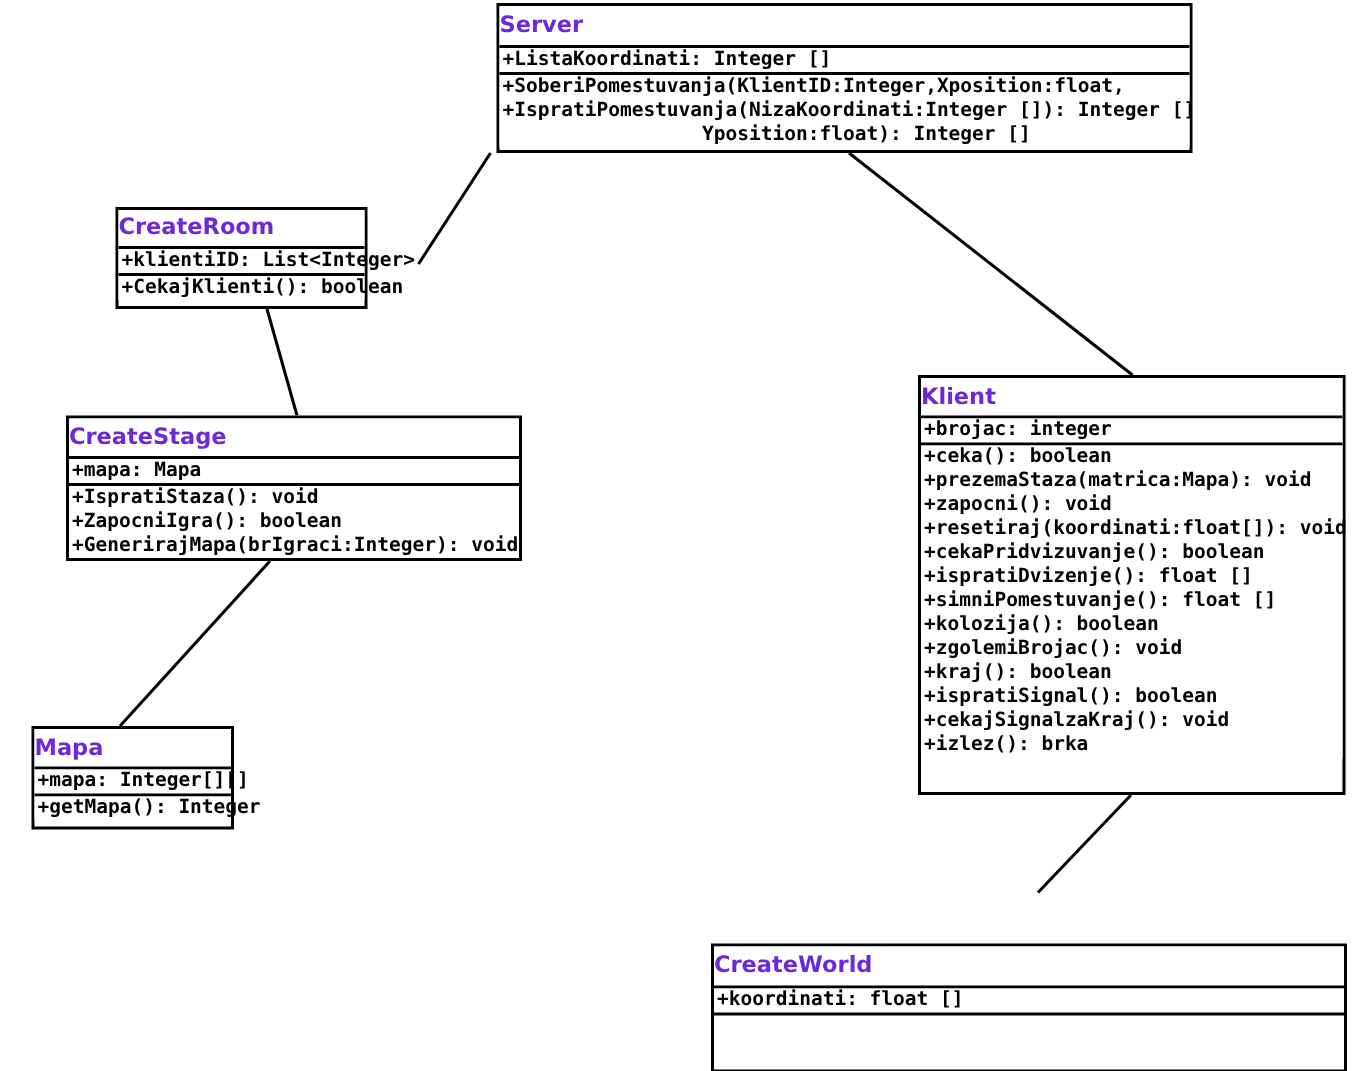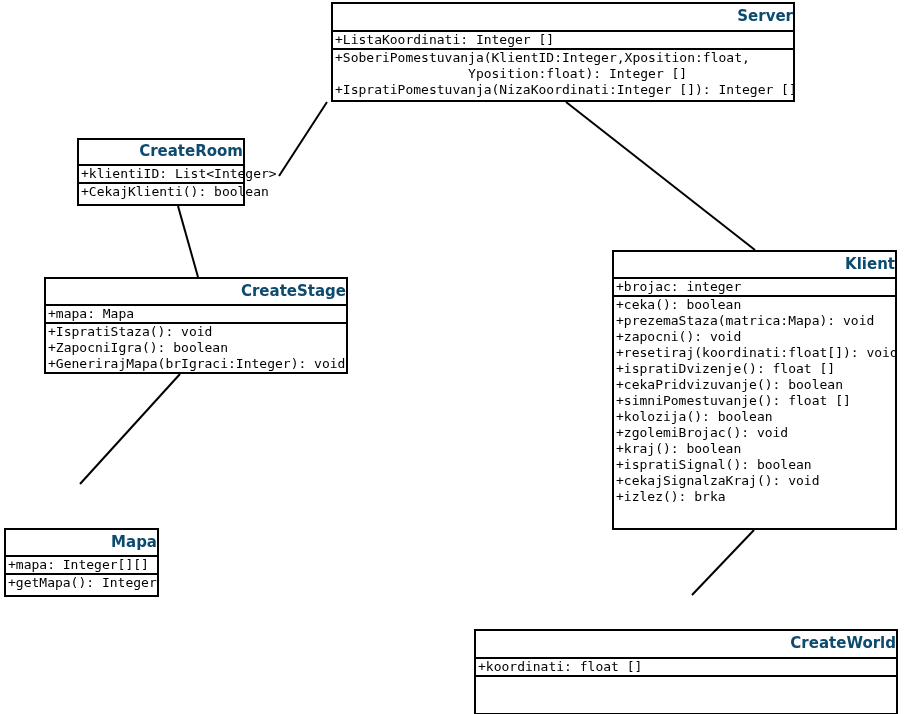--- a/index.html
+++ b/index.html
@@ -19,25 +19,25 @@
   }
   .uml-class {
     position: absolute;
     box-sizing: border-box;
     border: 2px solid #000000;
     background: #ffffff;
     z-index: 2;
   }
   .uml-title {
     box-sizing: border-box;
-    text-align: right;
+    text-align: left;
     font-family: "DejaVu Sans", sans-serif;
     font-weight: bold;
     font-size: 15px;
-    color: #0c4a6e;
+    color: #6d28d9;
     border-bottom: 2px solid #000000;
     background: #ffffff;
     white-space: nowrap;
     overflow: visible;
   }
   .uml-section {
     box-sizing: border-box;
     background: #ffffff;
     padding: 0;
   }
@@ -45,20 +45,21 @@
     border-bottom: 2px solid #000000;
   }
   .uml-row {
     font-family: "DejaVu Sans Mono", monospace;
     font-size: 13px;
     line-height: 16px;
     color: #000000;
     white-space: pre;
     padding-left: 2px;
     overflow: visible;
+    font-weight: bold;
   }
   .connector {
     position: absolute;
     left: 0;
     top: 0;
     width: 909px;
     height: 714px;
     z-index: 1;
     pointer-events: none;
   }
@@ -75,22 +76,22 @@
       <line x1="754" y1="530" x2="692" y2="595" stroke="#000000" stroke-width="2"></line>
     </svg>
   <div id="classes-layer">
       <div class="uml-class" style="left: 331px; top: 2px; width: 464px; height: 100px;">
         <div class="uml-title" style="height: 28px; line-height: 25px;">Server</div>
         <div class="uml-section attrs">
           <div class="uml-row">+ListaKoordinati: Integer []</div>
         </div>
         <div class="uml-section ops">
           <div class="uml-row">+SoberiPomestuvanja(KlientID:Integer,Xposition:float,</div>
+          <div class="uml-row">+IspratiPomestuvanja(NizaKoordinati:Integer []): Integer []</div>
           <div class="uml-row">                 Yposition:float): Integer []</div>
-          <div class="uml-row">+IspratiPomestuvanja(NizaKoordinati:Integer []): Integer []</div>
         </div>
       </div>
       <div class="uml-class" style="left: 77px; top: 138px; width: 168px; height: 68px;">
         <div class="uml-title" style="height: 26px; line-height: 23px;">CreateRoom</div>
         <div class="uml-section attrs">
           <div class="uml-row">+klientiID: List&lt;Integer&gt;</div>
         </div>
         <div class="uml-section ops">
           <div class="uml-row">+CekajKlienti(): boolean</div>
         </div>
@@ -99,41 +100,41 @@
         <div class="uml-title" style="height: 27px; line-height: 24px;">CreateStage</div>
         <div class="uml-section attrs">
           <div class="uml-row">+mapa: Mapa</div>
         </div>
         <div class="uml-section ops">
           <div class="uml-row">+IspratiStaza(): void</div>
           <div class="uml-row">+ZapocniIgra(): boolean</div>
           <div class="uml-row">+GenerirajMapa(brIgraci:Integer): void</div>
         </div>
       </div>
-      <div class="uml-class" style="left: 4px; top: 484px; width: 155px; height: 69px; margin-top: 44px;">
+      <div class="uml-class" style="left: 21px; top: 484px; width: 135px; height: 69px;">
         <div class="uml-title" style="height: 27px; line-height: 24px;">Mapa</div>
         <div class="uml-section attrs">
           <div class="uml-row">+mapa: Integer[][]</div>
         </div>
         <div class="uml-section ops">
           <div class="uml-row">+getMapa(): Integer</div>
         </div>
       </div>
       <div class="uml-class" style="left: 612px; top: 250px; width: 285px; height: 280px;">
         <div class="uml-title" style="height: 27px; line-height: 24px;">Klient</div>
         <div class="uml-section attrs">
           <div class="uml-row">+brojac: integer</div>
         </div>
         <div class="uml-section ops">
           <div class="uml-row">+ceka(): boolean</div>
           <div class="uml-row">+prezemaStaza(matrica:Mapa): void</div>
           <div class="uml-row">+zapocni(): void</div>
           <div class="uml-row">+resetiraj(koordinati:float[]): void</div>
+          <div class="uml-row">+cekaPridvizuvanje(): boolean</div>
           <div class="uml-row">+ispratiDvizenje(): float []</div>
-          <div class="uml-row">+cekaPridvizuvanje(): boolean</div>
           <div class="uml-row">+simniPomestuvanje(): float []</div>
           <div class="uml-row">+kolozija(): boolean</div>
           <div class="uml-row">+zgolemiBrojac(): void</div>
           <div class="uml-row">+kraj(): boolean</div>
           <div class="uml-row">+ispratiSignal(): boolean</div>
           <div class="uml-row">+cekajSignalzaKraj(): void</div>
           <div class="uml-row">+izlez(): brka</div>
         </div>
       </div>
       <div class="uml-class" style="left: 474px; top: 629px; width: 424px; height: 86px;">

